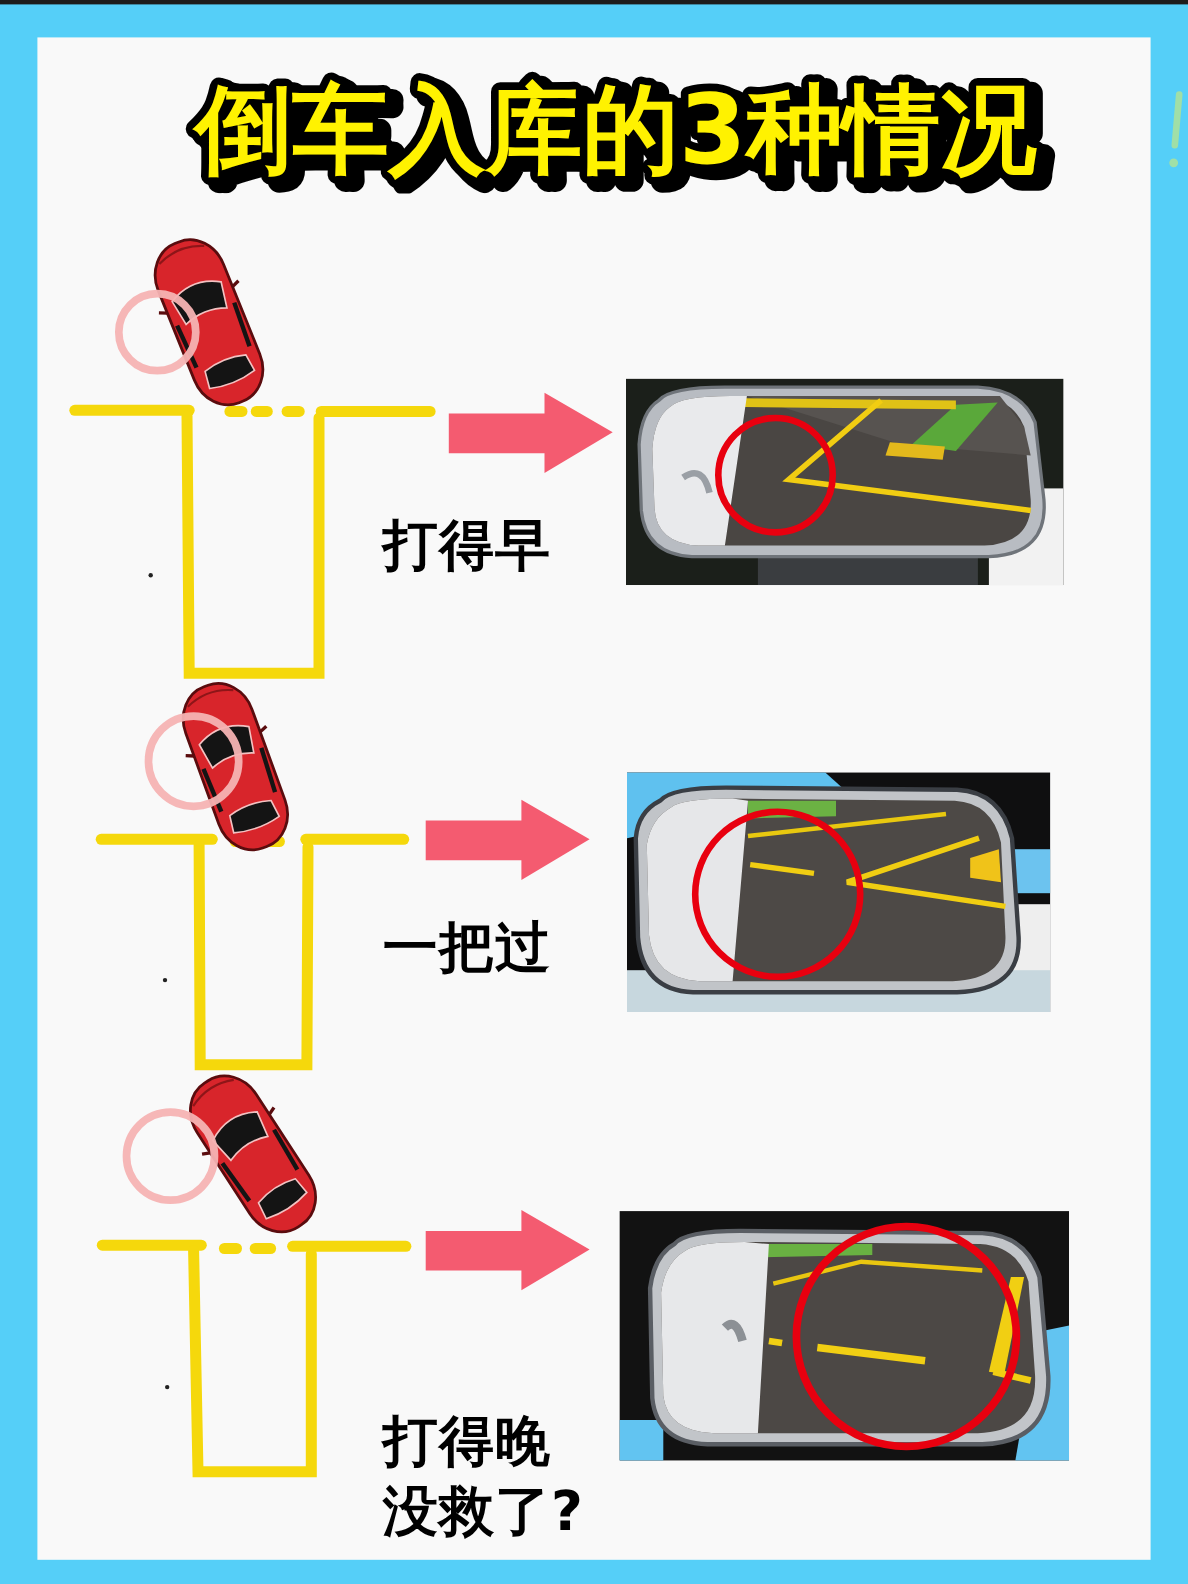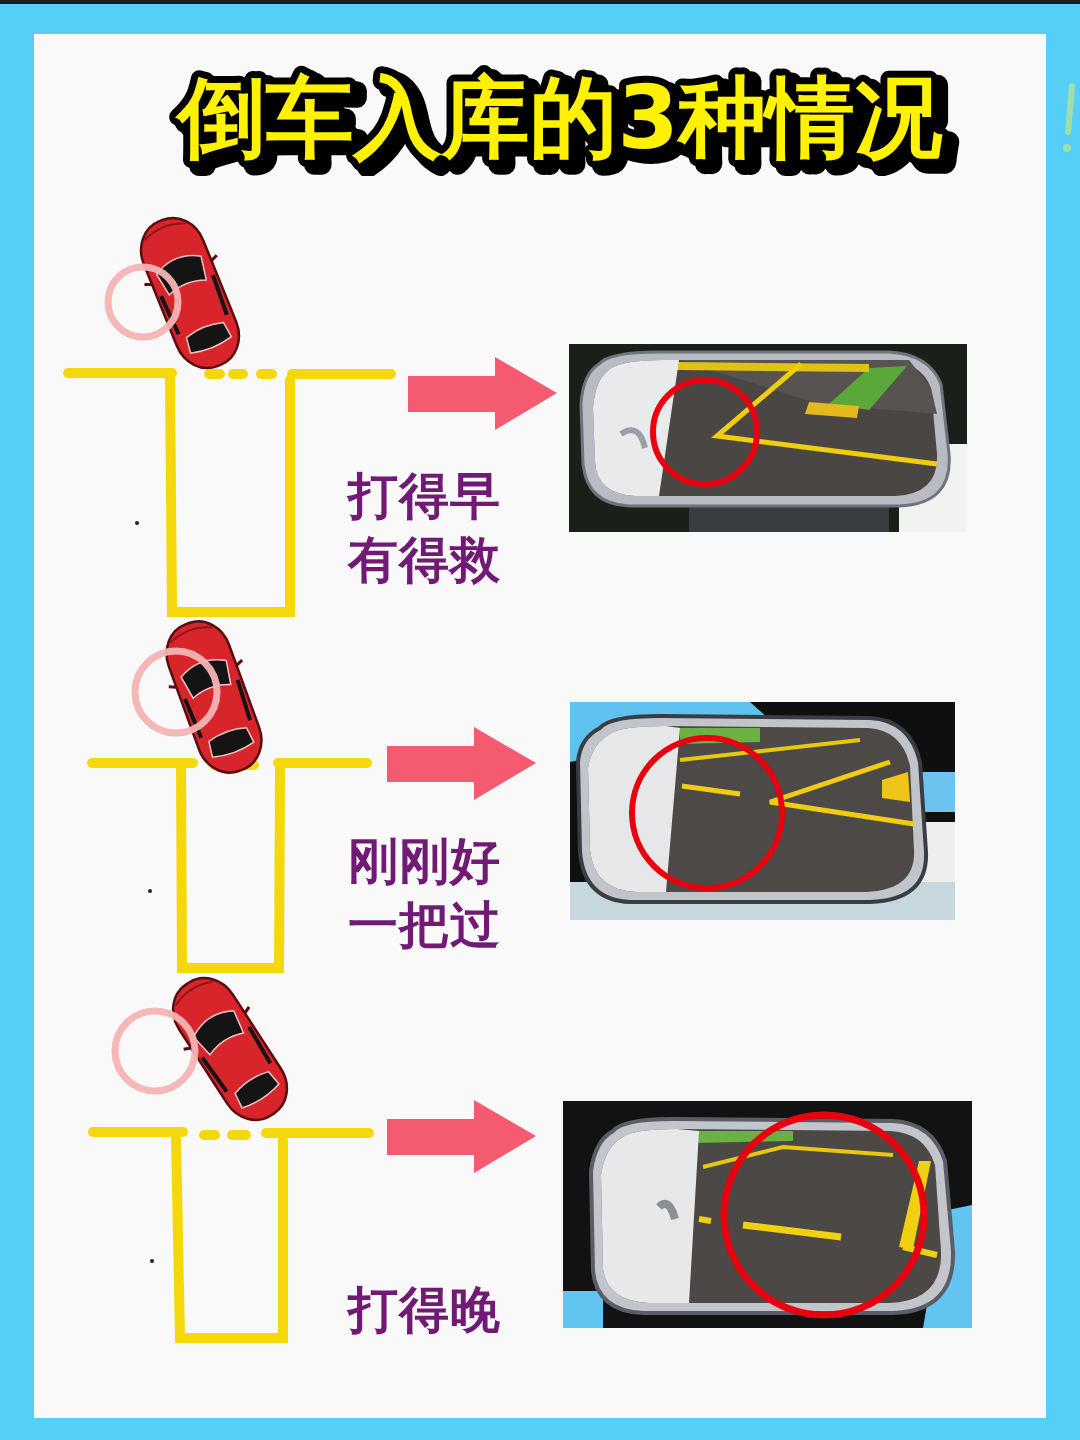--- a/index.html
+++ b/index.html
@@ -3,21 +3,21 @@
 <meta charset="utf-8">
 <style>
   html, body { margin: 0; padding: 0; }
   body { width: 1080px; height: 1440px; position: relative; overflow: hidden; background: #55cff8; font-family: "DejaVu Sans", sans-serif; }
   .topbar { position: absolute; left: 0; top: 0; width: 1080px; height: 4px; background: #1c1c1c; }
   .panel { position: absolute; left: 34px; top: 34px; width: 1012px; height: 1384px; background: #f9f9f9; }
   .side-mark { position: absolute; left: 1058px; top: 80px; width: 30px; height: 80px; }
   .title { position: absolute; left: 140px; top: 56px; width: 840px; height: 120px; }
   .title svg { width: 100%; height: 100%; }
   .scene { position: absolute; left: 0; top: 0; }
-  .caption { position: absolute; font-family: "DejaVu Sans", sans-serif; font-weight: bold; font-size: 50px; line-height: 64px; color: #701a75; letter-spacing: 1px; white-space: nowrap; }
+  .caption { position: absolute; font-family: "DejaVu Sans", sans-serif; font-weight: bold; font-size: 50px; line-height: 64px; color: #000000; letter-spacing: 1px; white-space: nowrap; }
   .caption span { display: block; }
   .photo { position: absolute; overflow: hidden; }
   .photo svg { width: 100%; height: 100%; display: block; }
 </style>
 </head>
 <body>
 
 <div class="topbar"></div>
 
 <svg class="side-mark" viewBox="0 0 30 80">
@@ -97,28 +97,27 @@
     </g>
   <circle cx="155" cy="1051" r="40" fill="none" stroke="#f6b3b3" stroke-width="7" opacity="0.95"></circle>
   <g transform="translate(387,1100)">
       <use href="#arrow"></use>
     </g>
   <circle cx="152" cy="1261" r="2" fill="#222"></circle>
 </svg>
 
 <div class="caption" style="left:348px; top:464px;">
   <span>打得早</span>
-  <span>有得救</span>
 </div>
 <div class="caption" style="left:348px; top:829px;">
-  <span>刚刚好</span>
   <span>一把过</span>
 </div>
 <div class="caption" style="left:348px; top:1278px;">
   <span>打得晚</span>
+  <span>没救了?</span>
 </div>
 
 <div class="photo" style="left:569px; top:344px; width:398px; height:188px;">
   <svg viewBox="0 0 398 188" preserveAspectRatio="none">
     <rect width="398" height="188" fill="#1b1f1a"></rect>
     <rect x="330" y="100" width="68" height="88" fill="#f2f2f2"></rect>
     <rect x="120" y="160" width="200" height="28" fill="#3a3d40"></rect>
     <path d="M30,20 Q40,8 90,8 L320,8 Q360,10 372,40 L380,110 Q384,160 330,162 L60,162 Q18,160 14,120 L12,60 Q14,30 30,20 Z" fill="#b8bcc2" stroke="#6f747a" stroke-width="3"></path>
     <path d="M40,26 Q50,16 95,16 L318,16 Q352,18 362,44 L368,110 Q370,150 326,152 L66,152 Q28,150 26,118 L24,64 Q26,36 40,26 Z" fill="#4a4643"></path>
     <path d="M110,16 L340,16 L362,44 L368,70 L250,60 Z" fill="#575350"></path>

